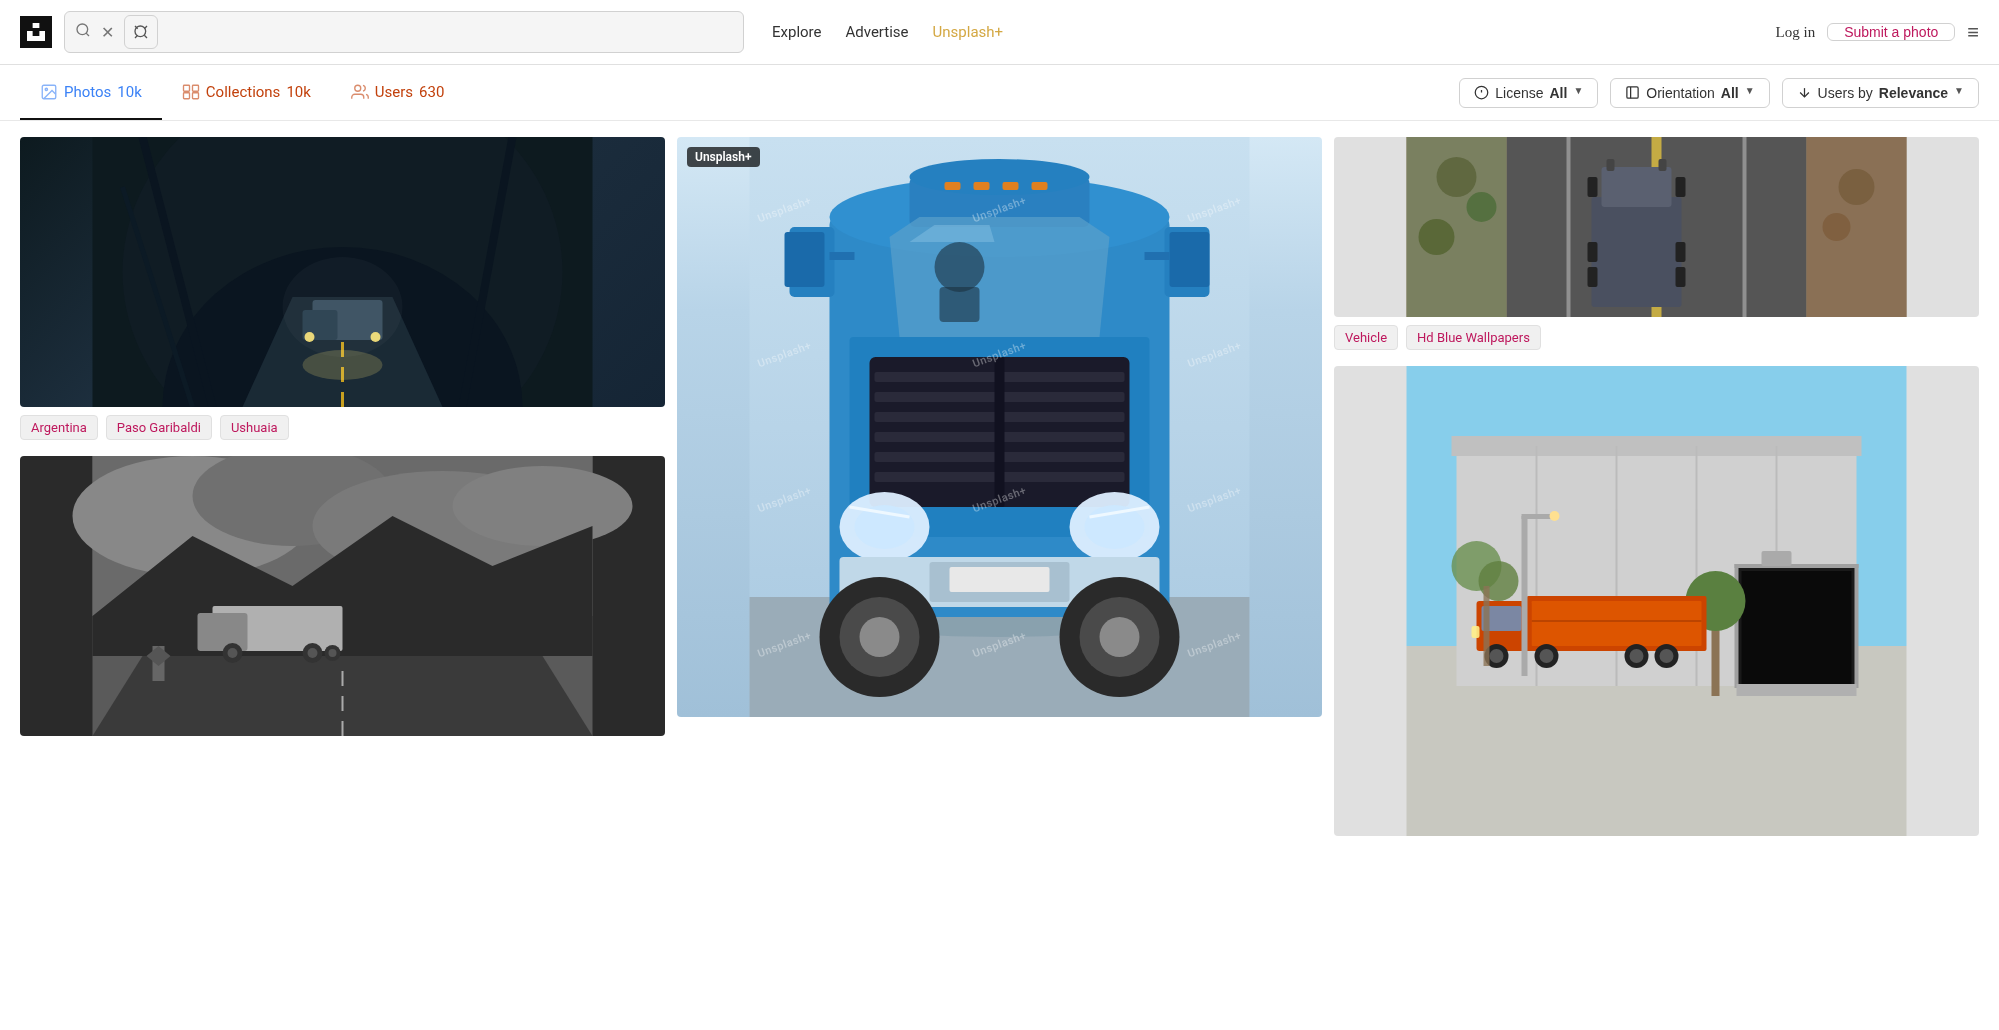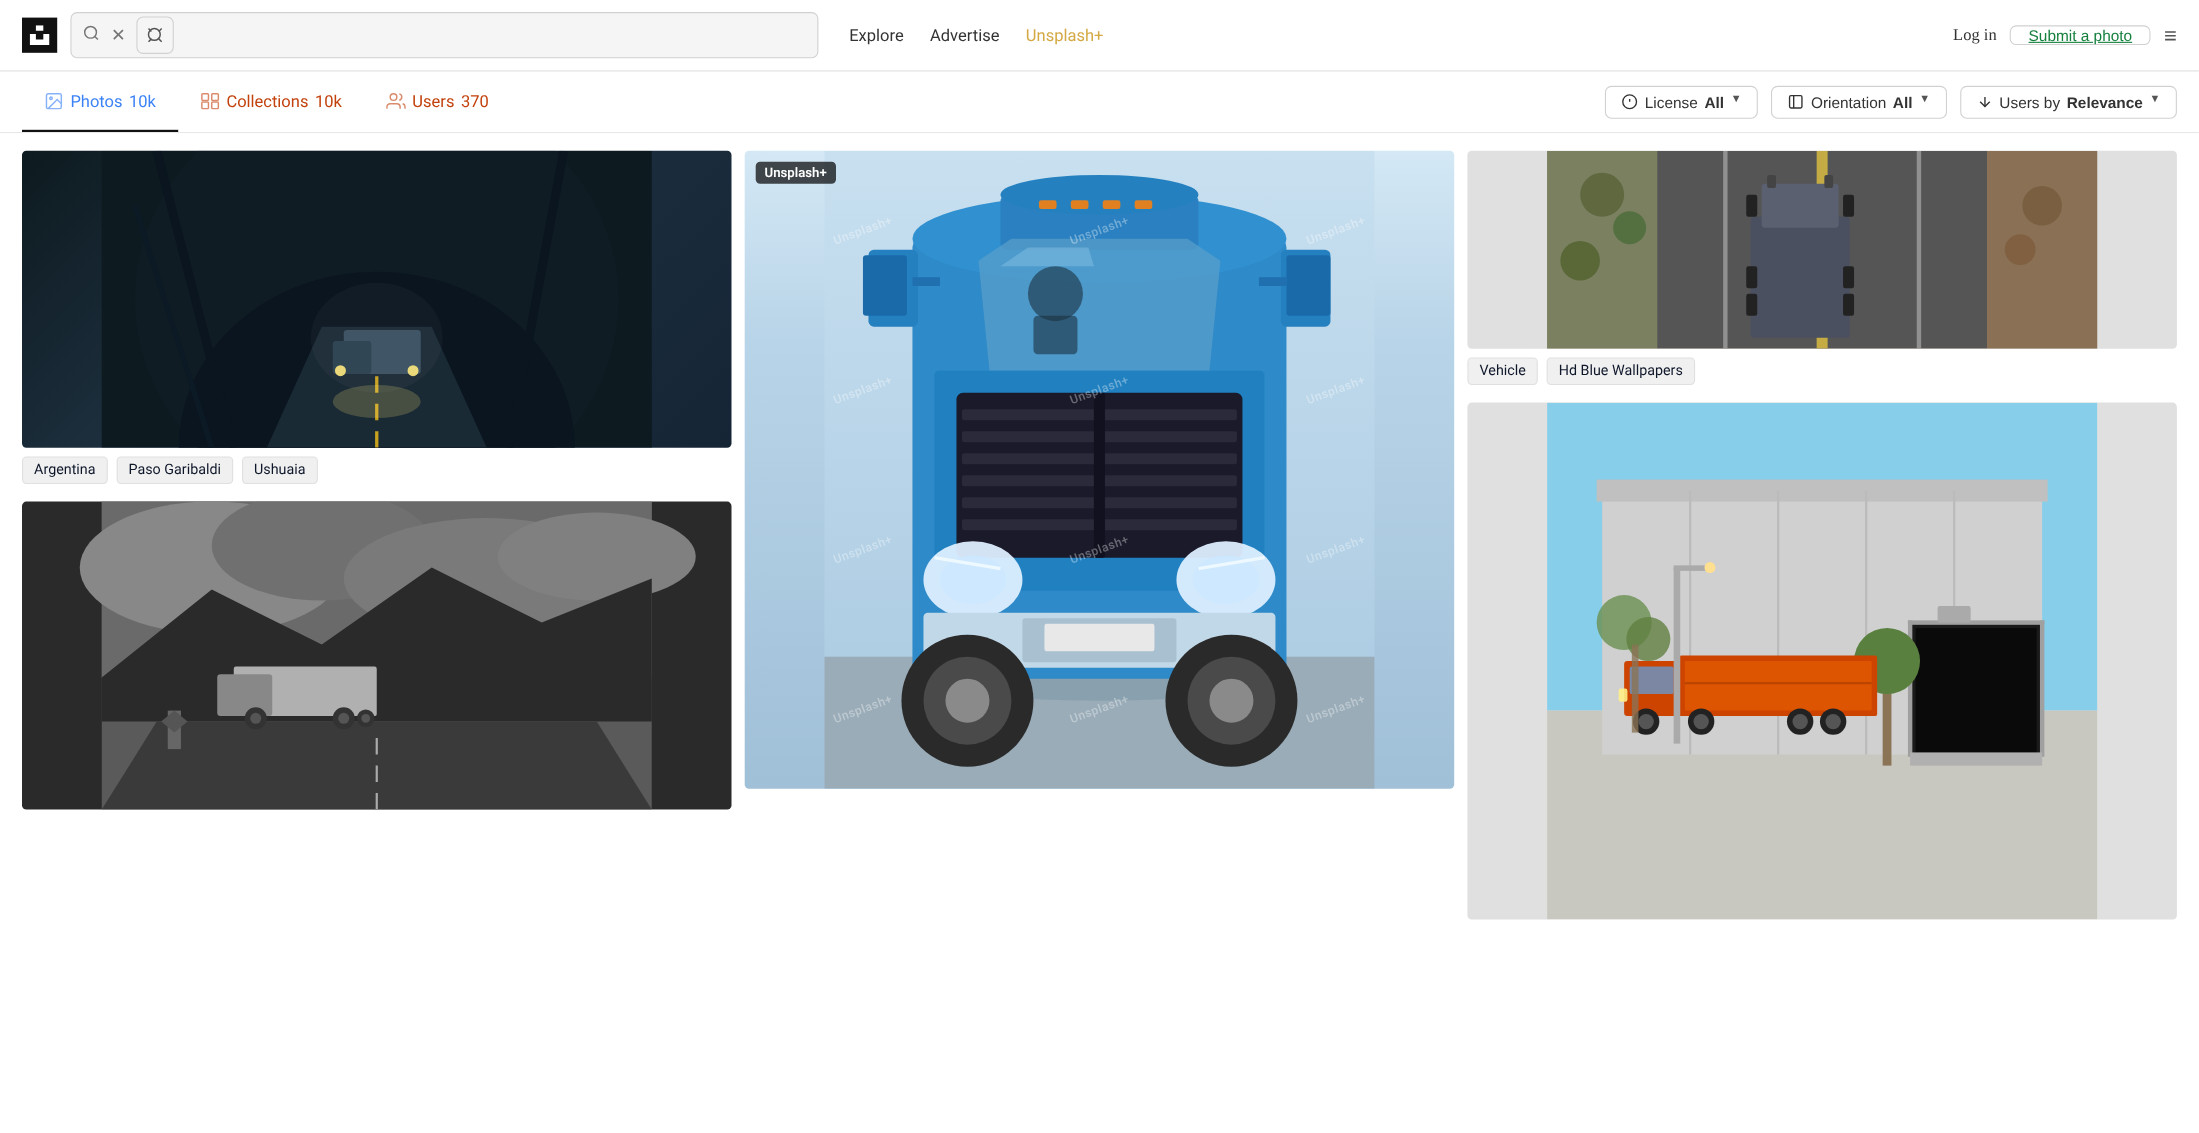--- a/index.html
+++ b/index.html
@@ -89,22 +89,21 @@
       border: none;
       font-family: Liberation Serif, serif;
     }
     .btn-submit {
       font-size: 14px;
       border: 1px solid #d1d1d1;
       border-radius: 6px;
       padding: 0 16px;
       cursor: pointer;
       background: #fff;
-      color: #15803d;
-      text-decoration: underline;
+      color: #be185d;
     }
     .hamburger { cursor: pointer; color: #555; font-size: 20px; }
 
     
     .sub-header {
       display: flex;
       align-items: center;
       padding: 0 20px;
       height: 56px;
       border-bottom: 1px solid #e8e8e8;
@@ -172,21 +171,21 @@
       gap: 8px;
       flex-wrap: wrap;
       padding: 8px 0 4px 0;
     }
     .tag {
       background: #f0f0f0;
       border: 1px solid #e0e0e0;
       border-radius: 4px;
       padding: 4px 10px;
       font-size: 13px;
-      color: #0f172a;
+      color: #be185d;
       cursor: pointer;
     }
     .unsplash-plus-badge {
       position: absolute;
       top: 10px;
       left: 10px;
       background: rgba(0,0,0,0.7);
       color: #fff;
       font-size: 12px;
       font-weight: 600;
@@ -273,21 +272,21 @@
     <span>10k</span>
   </a>
   <a class="tab">
     <svg class="tab-icon" viewBox="0 0 24 24" fill="none" stroke="currentColor" stroke-width="1.8">
       <path d="M17 21v-2a4 4 0 0 0-4-4H5a4 4 0 0 0-4 4v2"></path>
       <circle cx="9" cy="7" r="4"></circle>
       <path d="M23 21v-2a4 4 0 0 0-3-3.87"></path>
       <path d="M16 3.13a4 4 0 0 1 0 7.75"></path>
     </svg>
     <span>Users</span>
-    <span>370</span>
+    <span>630</span>
   </a>
 
   <div class="filters">
     <button class="filter-btn">
       <svg width="15" height="15" viewBox="0 0 24 24" fill="none" stroke="currentColor" stroke-width="2">
         <circle cx="12" cy="12" r="10"></circle>
           <path d="M12 8v4M12 16h.01"></path>
       </svg>
       <span>License</span>
       <span class="bold">All</span>

